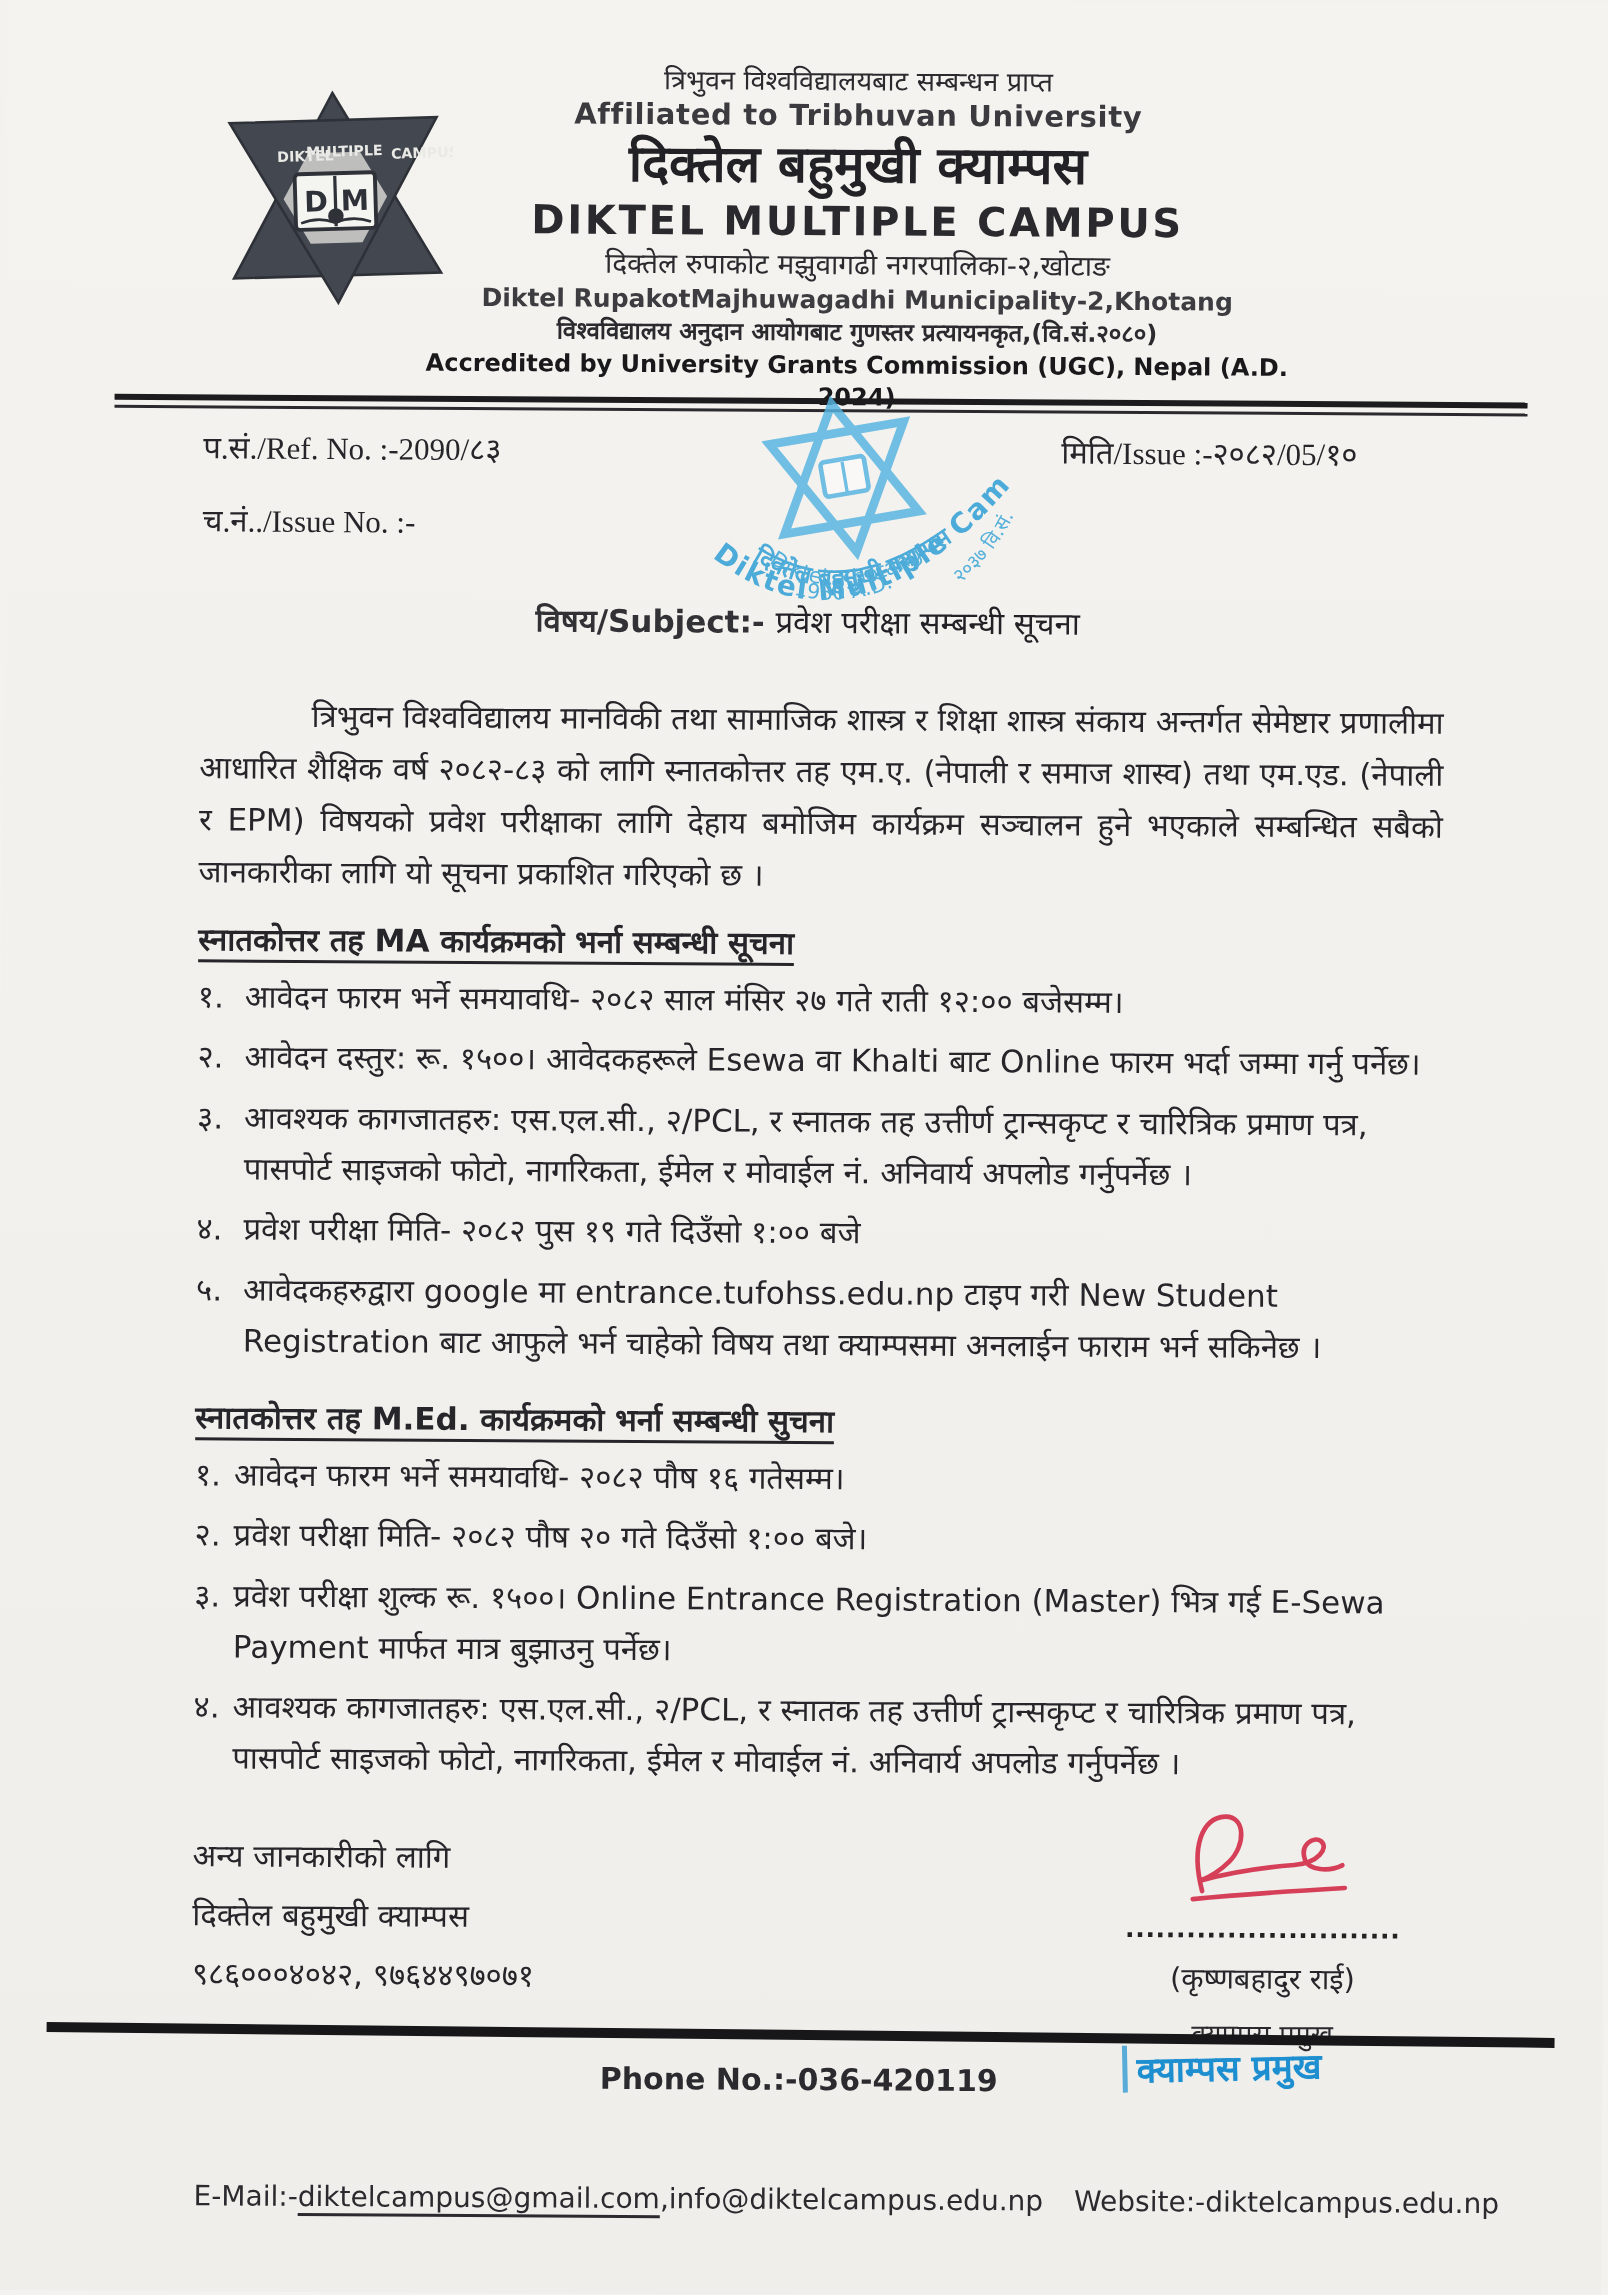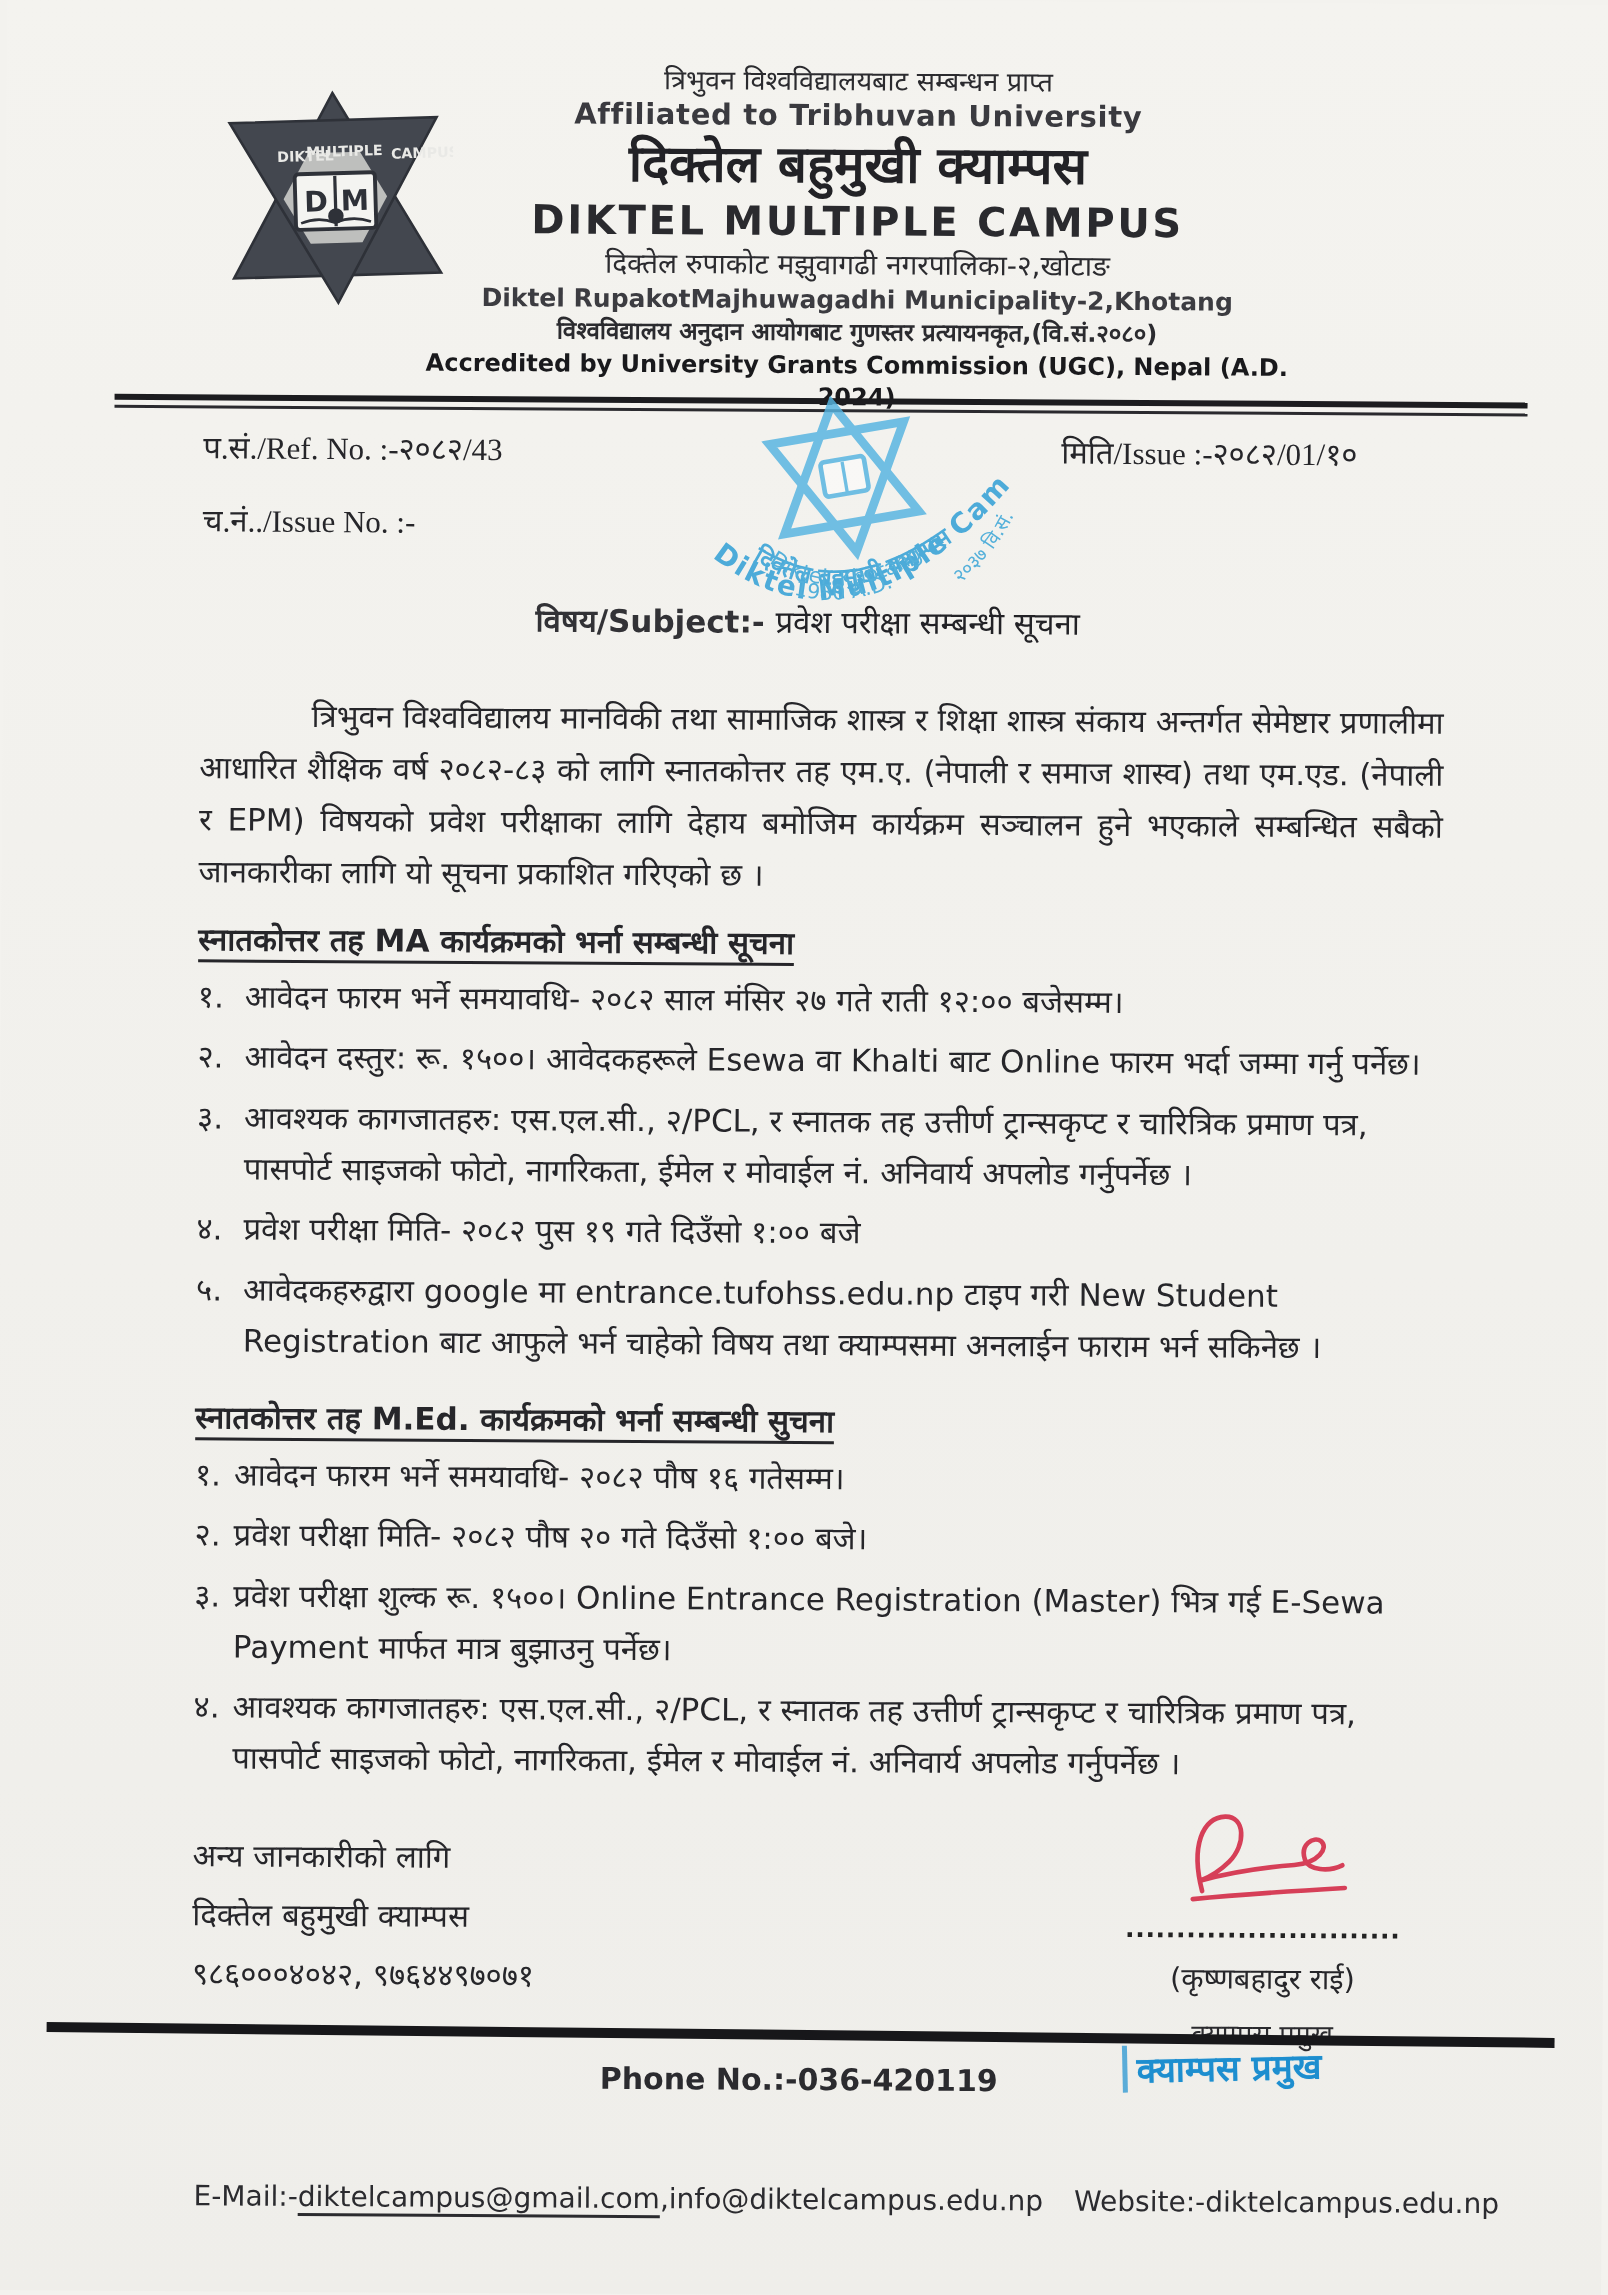--- a/index.html
+++ b/index.html
@@ -105,22 +105,22 @@
     <div class="h-np2">दिक्तेल बहुमुखी क्याम्पस</div>
     <div class="h-en2">DIKTEL  MULTIPLE CAMPUS</div>
     <div class="h-np3">दिक्तेल रुपाकोट मझुवागढी नगरपालिका-२,खोटाङ</div>
     <div class="h-en3">Diktel RupakotMajhuwagadhi Municipality-2,Khotang</div>
     <div class="h-np4">विश्वविद्यालय अनुदान आयोगबाट गुणस्तर प्रत्यायनकृत,(वि.सं.२०८०)</div>
     <div class="h-en4">Accredited by University Grants Commission (UGC), Nepal (A.D. 2024)</div>
   </div>
 
   <div class="rule"></div>
 
-  <div class="meta ref-row"><span>प.सं./Ref. No. :-</span><span>२०८२/43</span></div>
-  <div class="meta date-row"><span>मिति/Issue :-</span><span>२०८२/01/१०</span></div>
+  <div class="meta ref-row"><span>प.सं./Ref. No. :-</span><span>2090/८३</span></div>
+  <div class="meta date-row"><span>मिति/Issue :-</span><span>२०८२/05/१०</span></div>
   <div class="meta issue-row"><span>च.नं../Issue No. :-</span><span></span></div>
 
   <svg class="stamp" viewBox="0 0 640 460">
     <defs>
       <path id="arcEn" d="M 95 255 Q 305 430 545 155" fill="none"></path>
       <path id="arcNp" d="M 140 250 Q 310 378 515 190" fill="none"></path>
       <path id="arcPl" d="M 178 262 Q 300 352 448 238" fill="none"></path>
       <path id="arcYr" d="M 212 312 Q 302 342 408 288" fill="none"></path>
       <path id="arcYn" d="M 470 300 Q 560 225 575 120" fill="none"></path>
     </defs>

